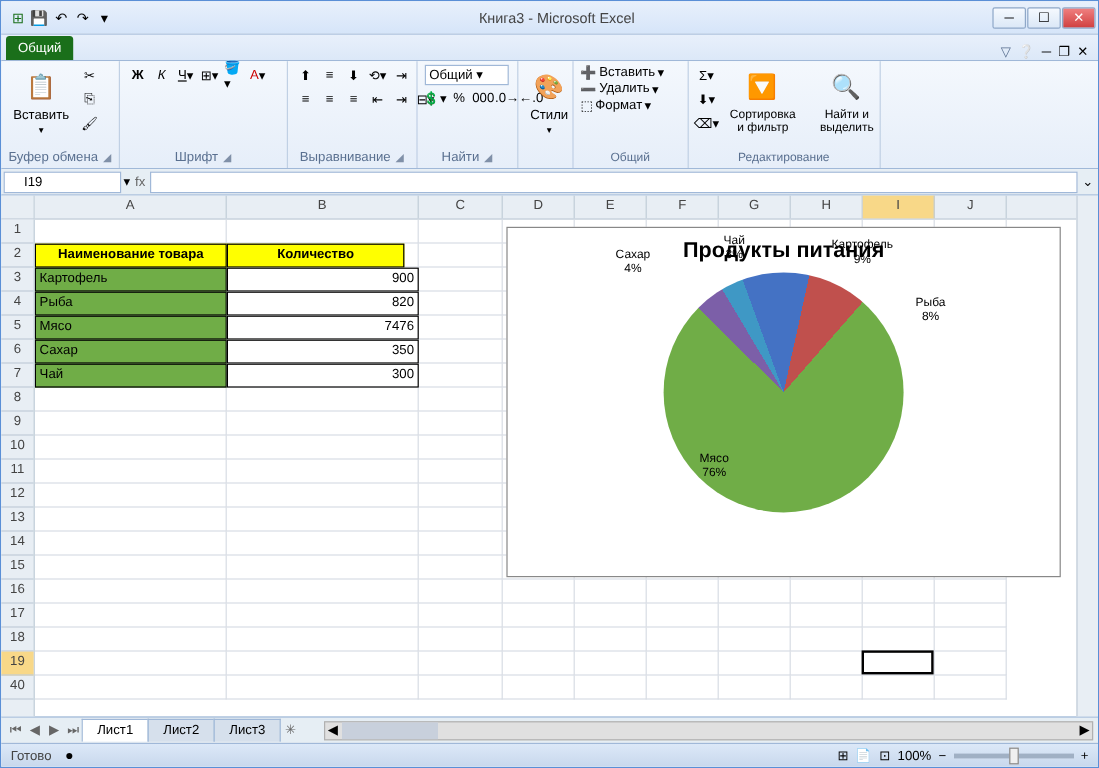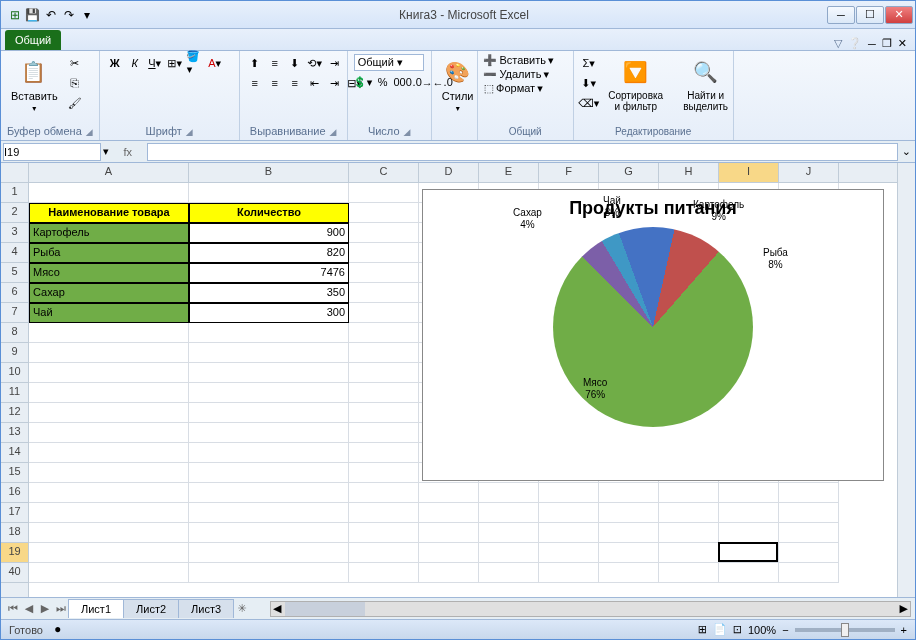--- a/index.html
+++ b/index.html
@@ -22,22 +22,22 @@
 .group-label { text-align: center; color: #5a7090; font-size: 10px; padding-top: 2px; }
 .big-btn { display: flex; flex-direction: column; align-items: center; gap: 2px; padding: 2px 4px; cursor: pointer; }
 .big-btn-icon { width: 32px; height: 32px; display: flex; align-items: center; justify-content: center; font-size: 20px; }
 .small-btns { display: flex; flex-direction: column; gap: 2px; }
 .small-btn { width: 18px; height: 18px; display: flex; align-items: center; justify-content: center; cursor: pointer; }
 .font-row { display: flex; gap: 2px; align-items: center; margin-bottom: 4px; }
 .font-select { border: 1px solid #a0b8d8; background: #fff; padding: 1px 3px; cursor: pointer; }
 .btn-row { display: flex; gap: 2px; }
 .mini-btn { width: 18px; height: 18px; border: 1px solid transparent; cursor: pointer; display: flex; align-items: center; justify-content: center; }
 .formula-bar { height: 22px; background: #e6eef4; border-bottom: 1px solid #a0b8d8; display: flex; align-items: center; }
-.name-box { width: 98px; border: 1px solid #a0b8d8; background: #fff; padding: 2px 0; margin: 0 2px; }
-.fx-label { padding: 0 15px; color: #666; }
+.name-box { width: 98px; border: 1px solid #a0b8d8; background: #fff; padding: 2px 16px; margin: 0 2px; }
+.fx-label { padding: 0 4px; color: #666; }
 .formula-input { flex: 1; border: 1px solid #a0b8d8; background: #fff; height: 18px; padding: 1px 4px; }
 .sheet-area { position: relative; height: 434px; display: flex; }
 .row-headers { width: 28px; background: #e8eef4; border-right: 1px solid #c0ccd8; }
 .col-headers { height: 20px; background: #e8eef4; border-bottom: 1px solid #c0ccd8; display: flex; }
 .corner { width: 28px; height: 20px; background: #e8eef4; border-right: 1px solid #c0ccd8; border-bottom: 1px solid #c0ccd8; }
 .col-h { border-right: 1px solid #c0ccd8; text-align: center; padding-top: 2px; color: #444; }
 .col-h.sel { background: #f8d888; }
 .row-h { height: 20px; border-bottom: 1px solid #c0ccd8; text-align: center; padding-top: 2px; color: #444; }
 .row-h.sel { background: #f8d888; }
 .grid { position: relative; flex: 1; overflow: hidden; }
@@ -154,21 +154,21 @@
     <div class="group-content" style="flex-direction:column;gap:2px">
       <div class="font-select" style="width:70px"><span>Общий</span> ▾</div>
       <div class="btn-row">
         <div class="mini-btn">💲▾</div>
         <div class="mini-btn">%</div>
         <div class="mini-btn">000</div>
         <div class="mini-btn">.0→</div>
         <div class="mini-btn">←.0</div>
       </div>
     </div>
-    <div class="group-label"><span>Число</span><span class="launcher">◢</span></div>
+    <div class="group-label"><span>Найти</span><span class="launcher">◢</span></div>
   </div>
 
   <div class="group" style="width:46px">
     <div class="group-content">
       <div class="big-btn">
         <div class="big-btn-icon">🎨</div>
         <span>Стили</span>
         <span style="font-size:8px">▾</span>
       </div>
     </div>
@@ -448,21 +448,21 @@
             <div class="cell" style="left: 160px; top: 380px; width: 160px;"></div>
             <div class="cell" style="left: 320px; top: 380px; width: 70px;"></div>
             <div class="cell" style="left: 390px; top: 380px; width: 60px;"></div>
             <div class="cell" style="left: 450px; top: 380px; width: 60px;"></div>
             <div class="cell" style="left: 510px; top: 380px; width: 60px;"></div>
             <div class="cell" style="left: 570px; top: 380px; width: 60px;"></div>
             <div class="cell" style="left: 630px; top: 380px; width: 60px;"></div>
             <div class="cell" style="left: 690px; top: 380px; width: 60px;"></div>
             <div class="cell" style="left: 750px; top: 380px; width: 60px;"></div>
             <div class="cell hdr-cell" style="left: 0px; top: 20px; width: 160px;">Наименование товара</div>
-            <div class="cell hdr-cell" style="left: 160px; top: 20px; width: 160px;">Количество</div>
+            <div class="cell hdr-cell" style="left: 160px; top: 20px; width: 148px;">Количество</div>
             <div class="cell name-cell" style="left: 0px; top: 40px; width: 160px;">Картофель</div>
             <div class="cell val-cell" style="left: 160px; top: 40px; width: 160px;">900</div>
             <div class="cell name-cell" style="left: 0px; top: 60px; width: 160px;">Рыба</div>
             <div class="cell val-cell" style="left: 160px; top: 60px; width: 160px;">820</div>
             <div class="cell name-cell" style="left: 0px; top: 80px; width: 160px;">Мясо</div>
             <div class="cell val-cell" style="left: 160px; top: 80px; width: 160px;">7476</div>
             <div class="cell name-cell" style="left: 0px; top: 100px; width: 160px;">Сахар</div>
             <div class="cell val-cell" style="left: 160px; top: 100px; width: 160px;">350</div>
             <div class="cell name-cell" style="left: 0px; top: 120px; width: 160px;">Чай</div>
             <div class="cell val-cell" style="left: 160px; top: 120px; width: 160px;">300</div>

